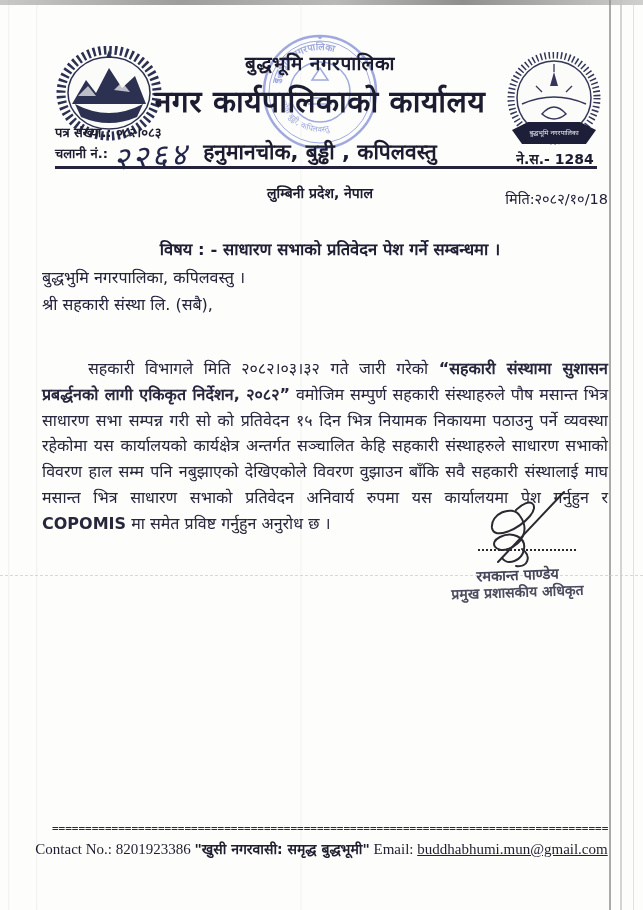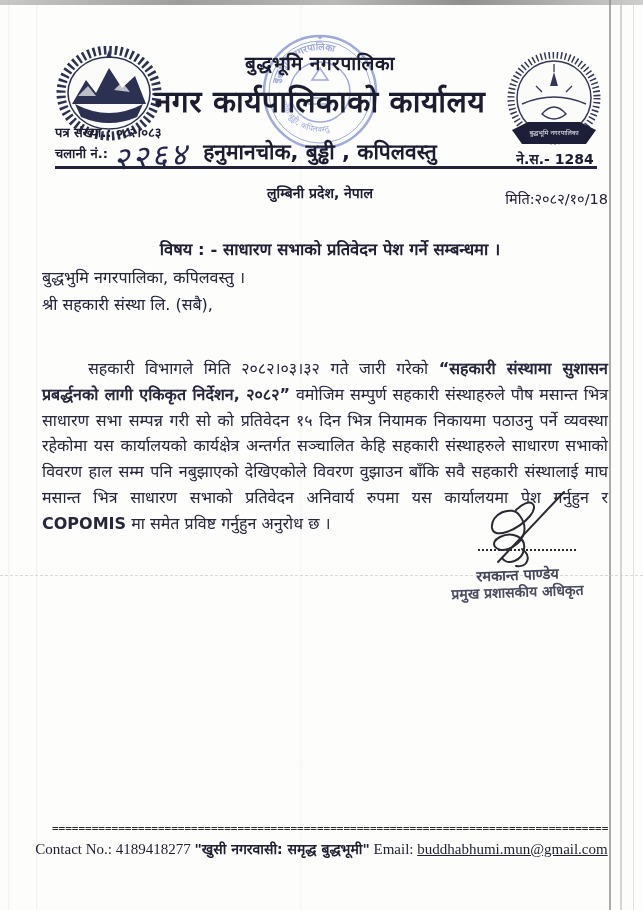--- a/index.html
+++ b/index.html
@@ -141,19 +141,19 @@
       <path d="M64,63 C74,70 70,82 58,80"></path>
     </g>
   </svg>
   <div class="sig-dots"></div>
   <div class="sig-name">रमकान्त पाण्डेय</div>
   <div class="sig-title">प्रमुख प्रशासकीय अधिकृत</div>
 
   <div class="footer-divider">================================================================================================</div>
   <div class="footer-contact">
     <span>Contact No.:</span>
-    <span>4189418277</span>
+    <span>8201923386</span>
     <span class="dev">"खुसी नगरवासी: समृद्ध बुद्धभूमी"</span>
     <span>Email:</span>
     <span class="email">buddhabhumi.mun@gmail.com</span>
   </div>
 
 </div>
 
 </body></html>

